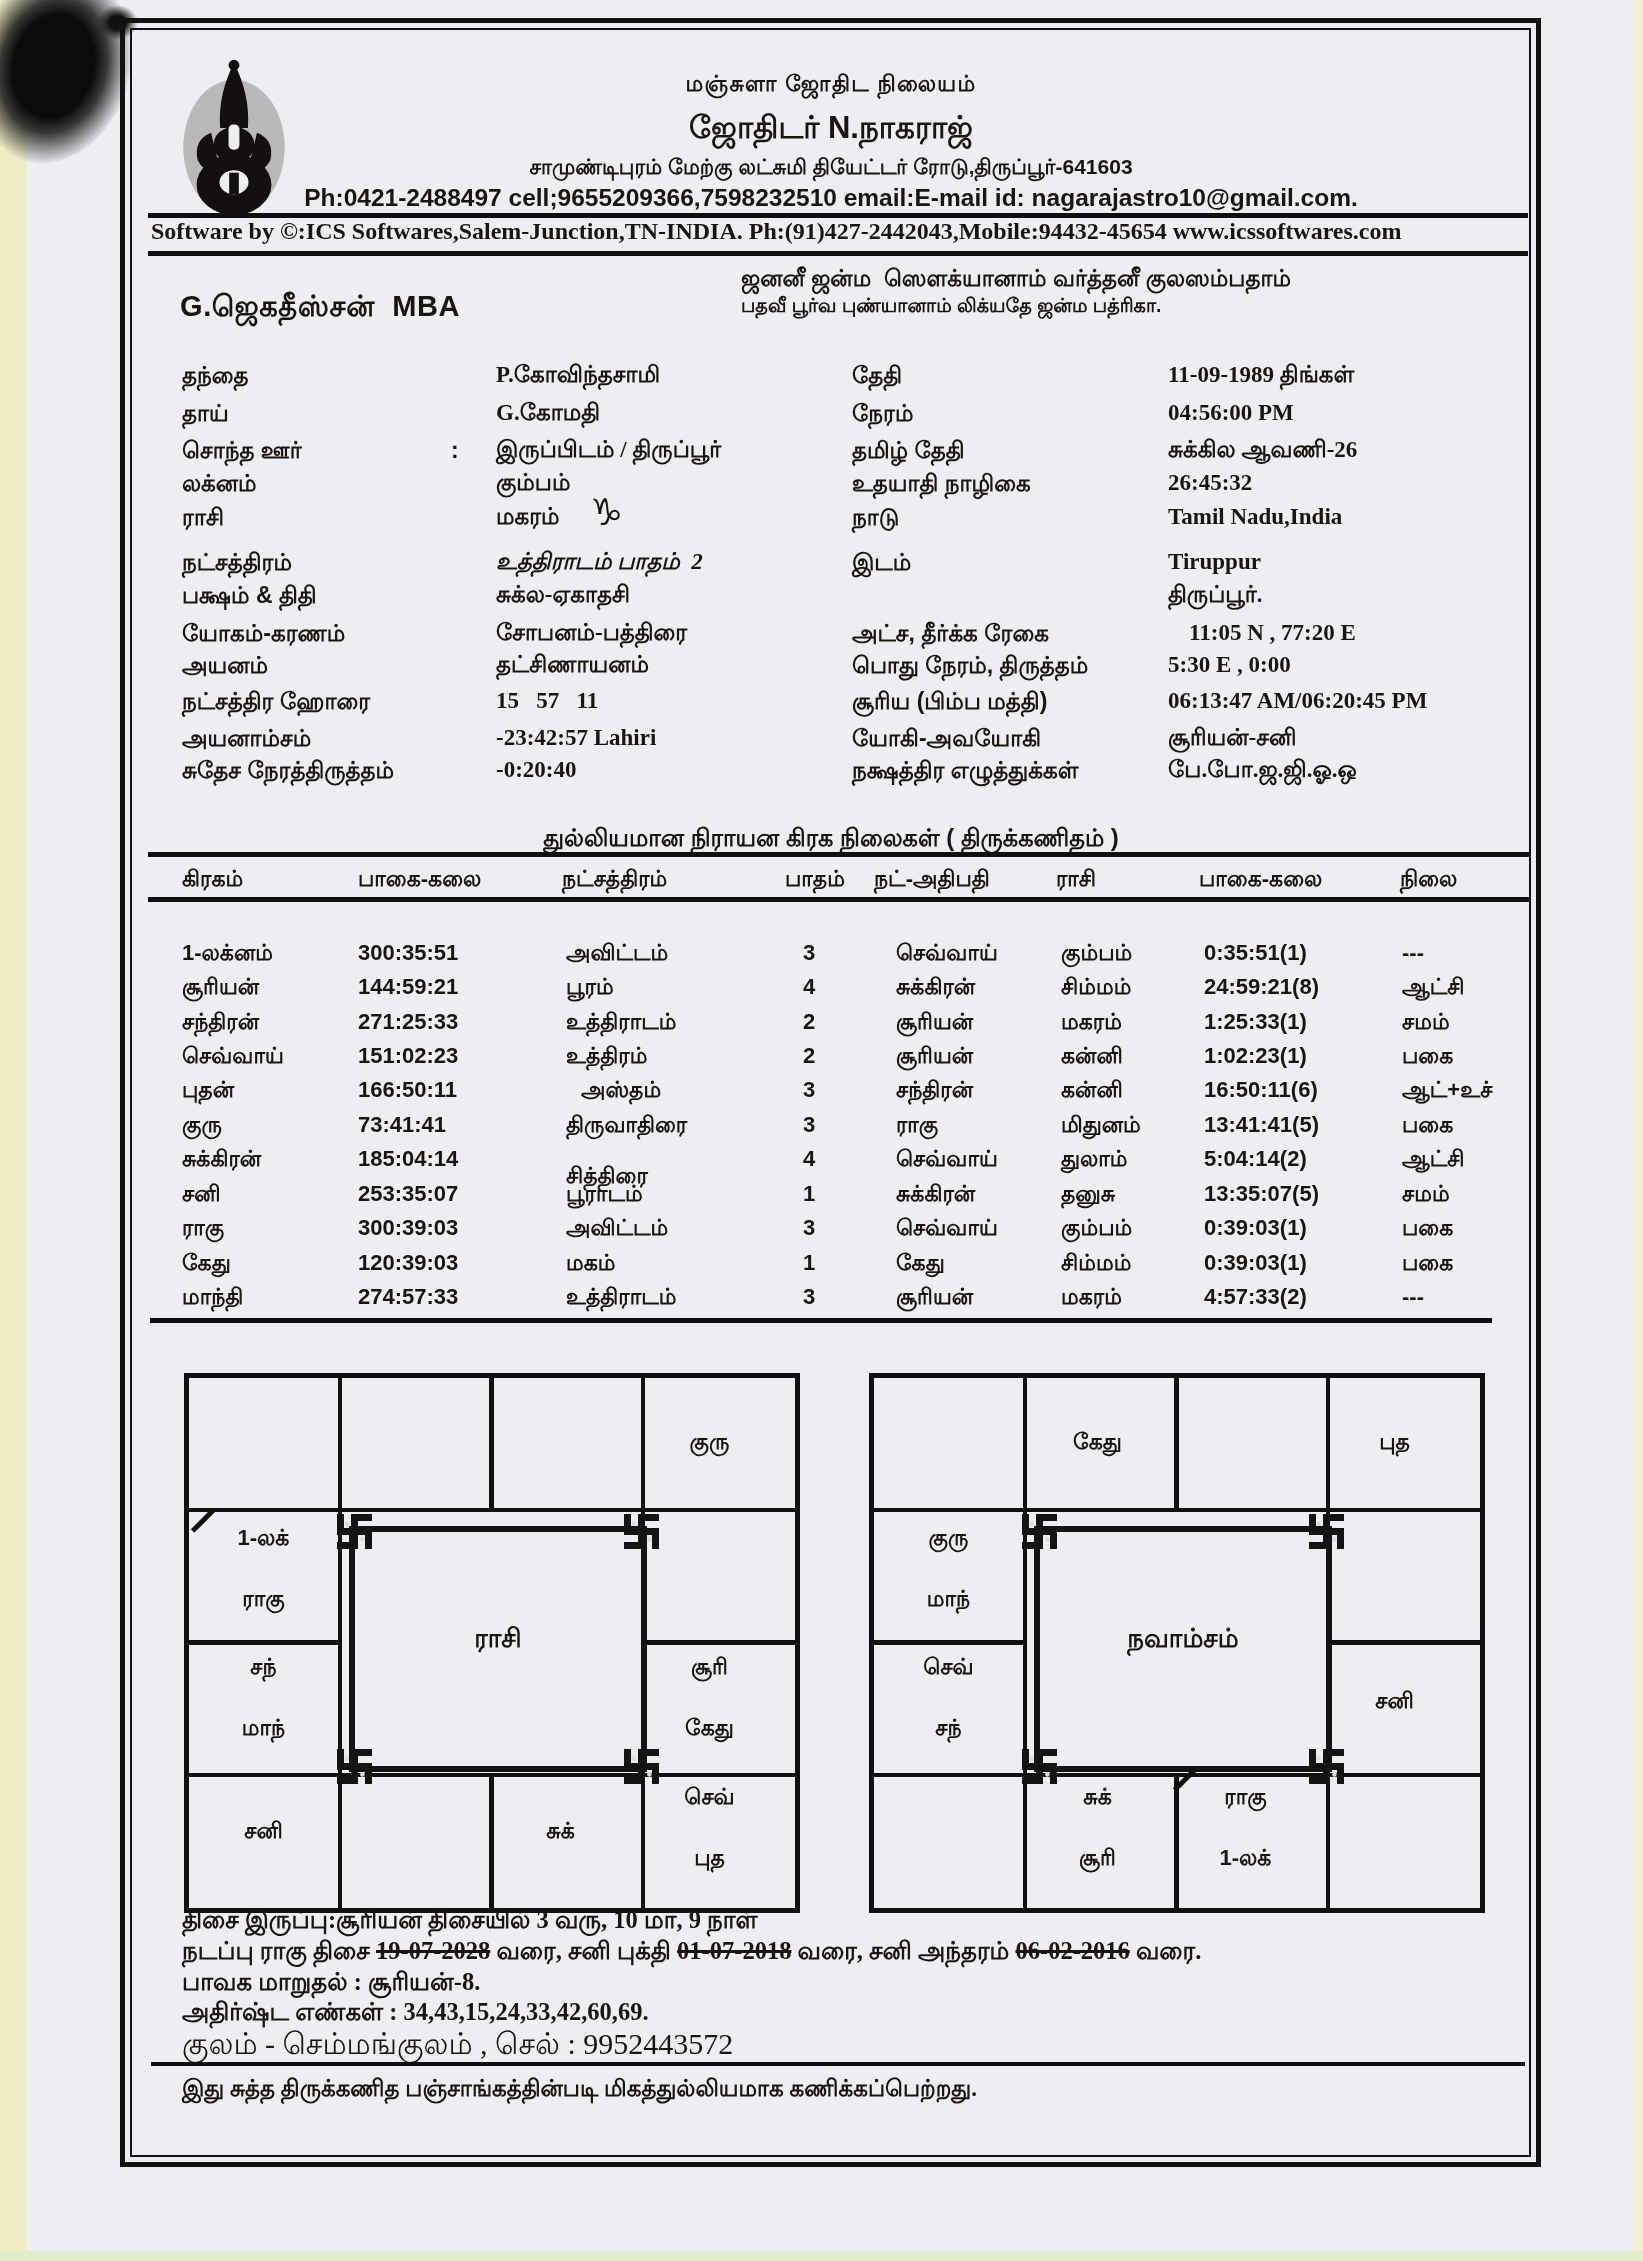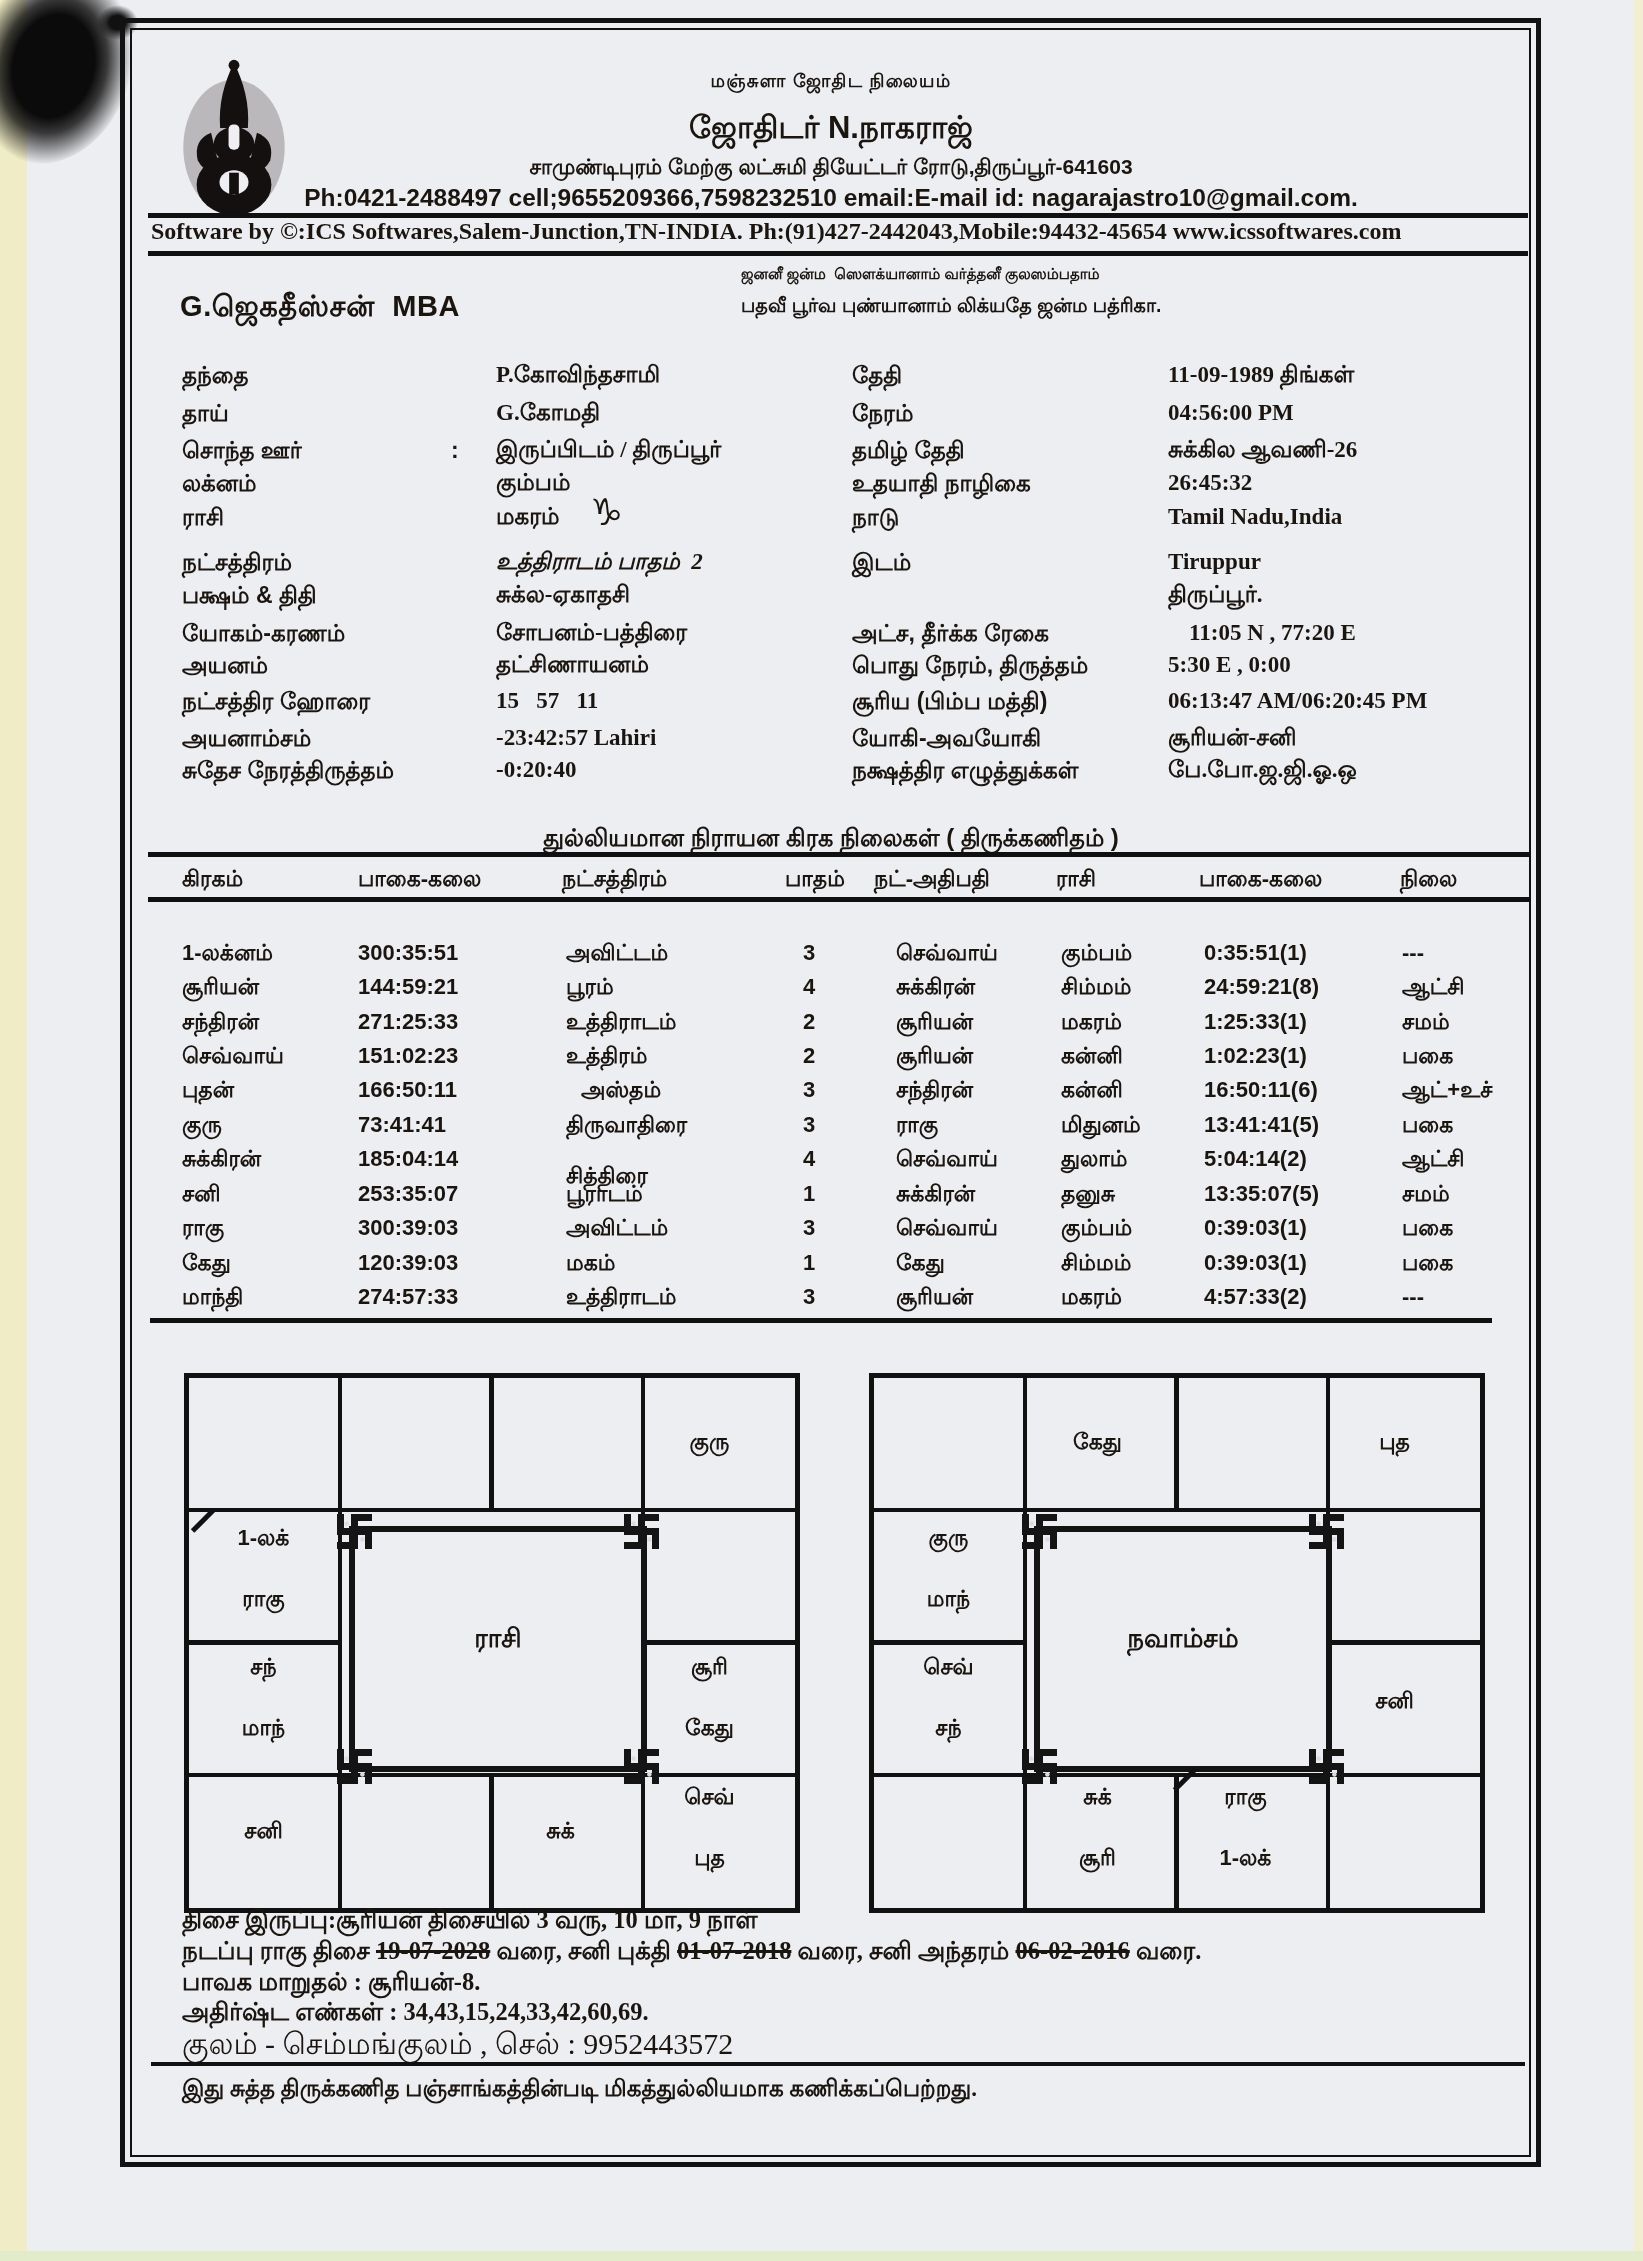--- a/index.html
+++ b/index.html
@@ -19,28 +19,28 @@
     transform:rotate(14deg);}
   .ink-speck{left:97px;top:5.2px;width:41px;height:35px;border-radius:60% 45% 55% 50%;
     background:radial-gradient(closest-side,#111 40%,rgba(17,17,17,0) 100%);}
   
   .frame{left:120px;top:18px;width:1411px;height:2139px;border:5.2px solid #121212;}
   .frame-inner{position:absolute;inset:5.2px;border:2.6px solid #121212;}
   
   .rule{position:absolute;background:#101010;height:4.5px;}
   
   .centered{left:122px;width:1418px;text-align:center;}
-  .h-line1{top:71px;font-size:18px;font-weight:700;letter-spacing:1.3px;}
+  .h-line1{top:71px;font-size:22px;font-weight:700;letter-spacing:1.3px;}
   .h-line2{top:110px;font-size:31px;font-weight:700;}
   .h-line3{top:155px;font-size:21px;font-weight:700;}
   .h-line4{top:184px;font-size:24.5px;font-weight:600;}
   .software{left:151px;top:218px;font-size:24px;font-weight:700;
     font-family:"Liberation Serif",serif;white-space:pre;}
   .logo{left:173px;top:58px;width:122px;height:169px;}
-  .shloka1{left:741px;top:265px;font-size:15px;font-weight:700;white-space:pre;}
+  .shloka1{left:741px;top:265px;font-size:23px;font-weight:700;white-space:pre;}
   .shloka2{left:741px;top:295px;font-size:19.3px;font-weight:700;white-space:pre;}
   .pname{left:180px;top:290px;font-size:29px;font-weight:600;letter-spacing:0.6px;white-space:pre;}
   
   .det-row{position:absolute;left:0;width:1643px;height:35px;}
   .det-row span{position:absolute;top:0;white-space:pre;}
   .det-label{font-size:23px;font-weight:600;}
   .det-sep{font-size:23px;font-weight:700;}
   .det-value{font-size:23px;font-weight:600;font-family:"Liberation Serif","Liberation Sans",sans-serif;}
   .zodiac-sym{font-size:37px;line-height:23px;top:-2.6px !important;font-family:"DejaVu Sans",sans-serif;}
   

